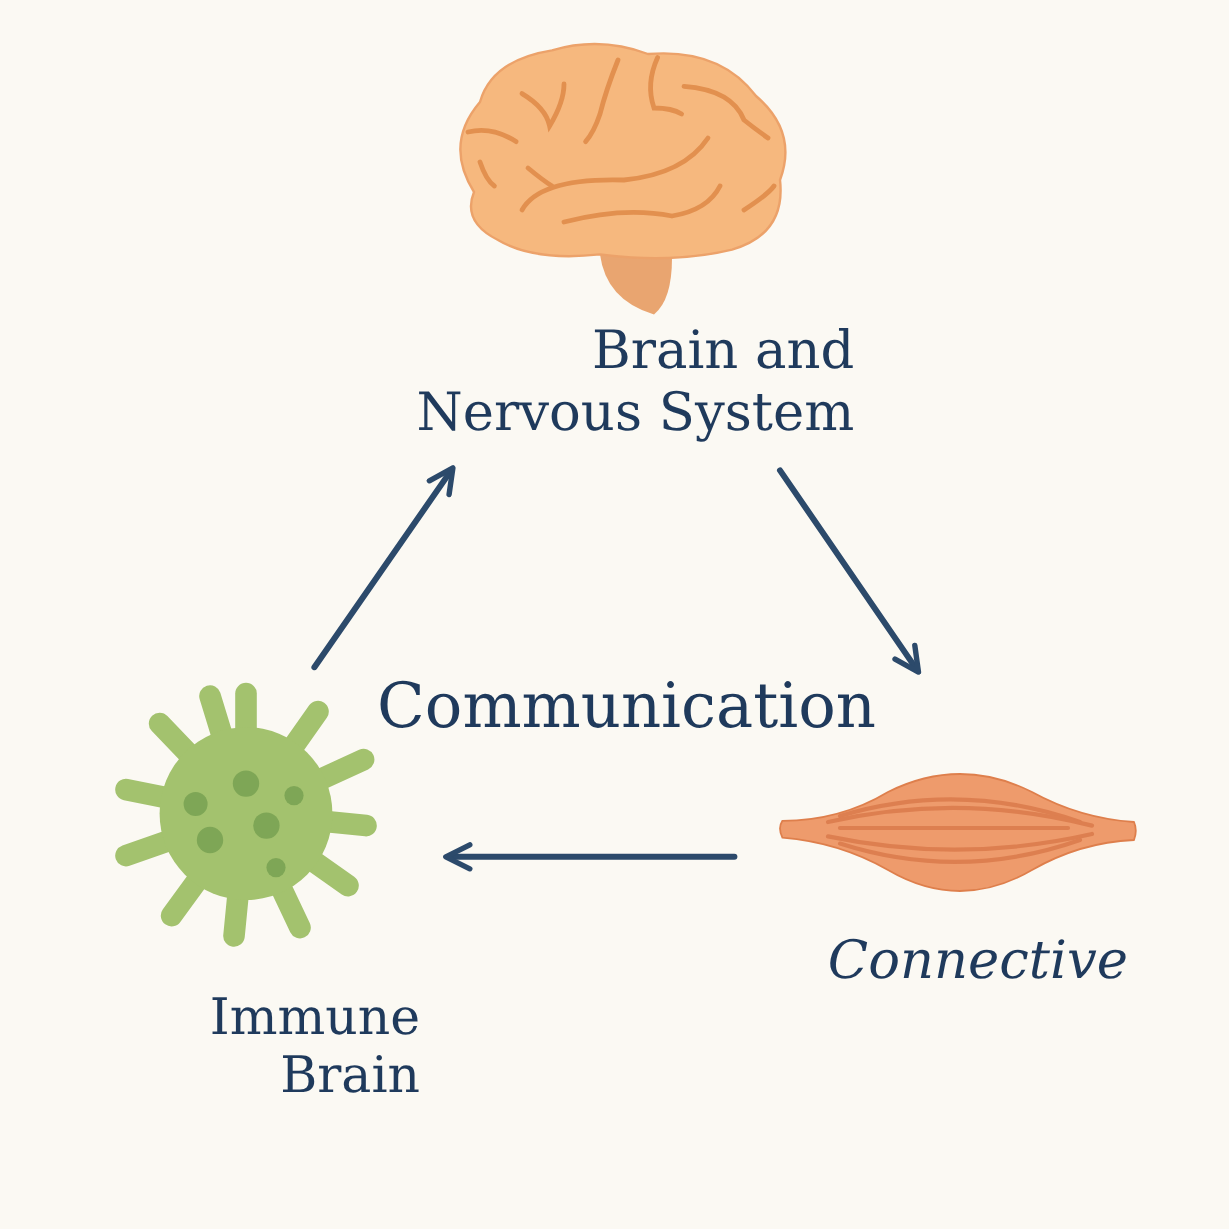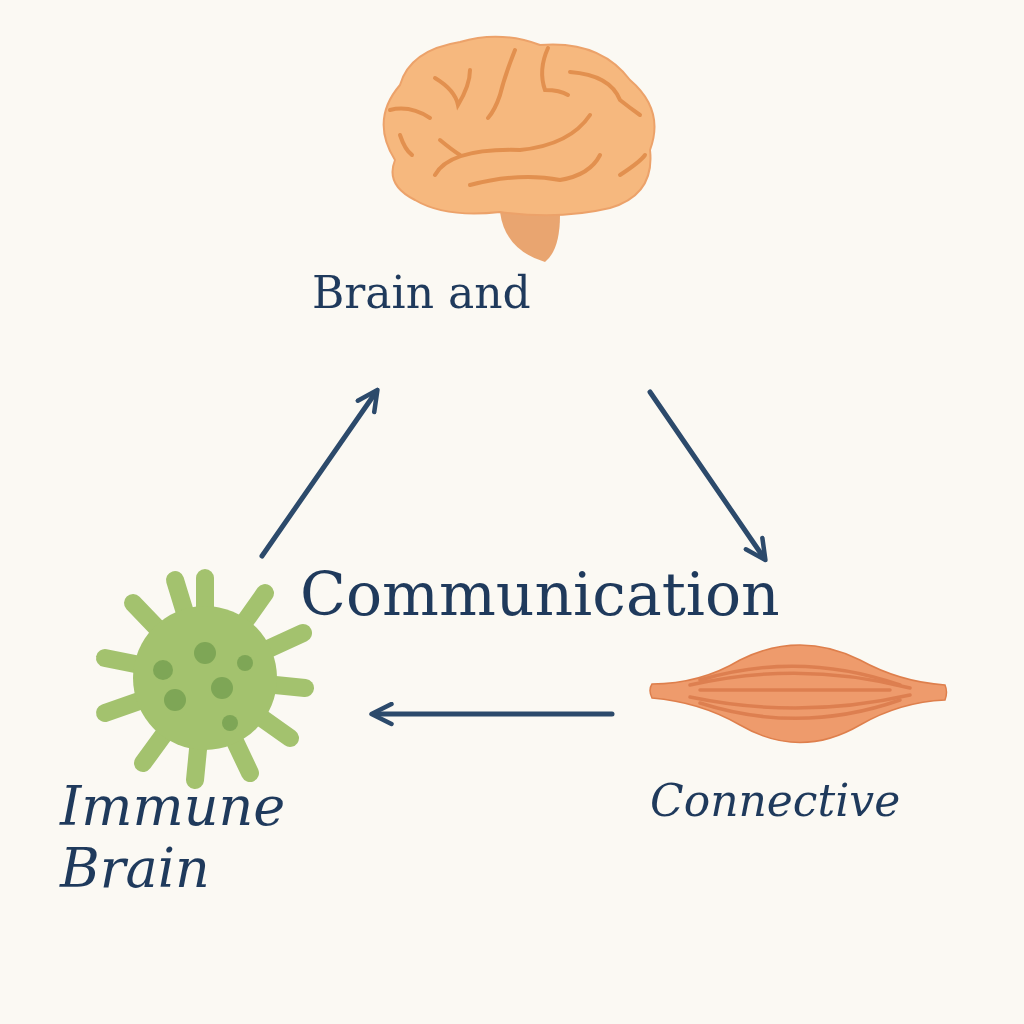--- a/index.html
+++ b/index.html
@@ -1,17 +1,17 @@
 <!DOCTYPE html>
 <html><head>
 <meta charset="utf-8">
 <style>
   html,body{margin:0;padding:0;}
   body{width:1024px;height:1024px;background:#fbf9f3;position:relative;overflow:hidden;font-family:"DejaVu Serif","Liberation Serif",serif;color:#1f3a5c;}
-  .label{position:absolute;text-align:left;line-height:1.15;}
+  .label{position:absolute;text-align:right;line-height:1.15;}
   svg{position:absolute;left:0;top:0;}
 </style>
 </head>
 <body>
 
 <svg width="1024" height="1024" viewBox="0 0 1024 1024">
   <defs>
     <marker id="ah" viewBox="0 0 10 10" refX="8" refY="5" markerWidth="5" markerHeight="5" orient="auto-start-reverse">
       <path d="M1,1 L9,5 L1,9" fill="none" stroke="#2c4a6b" stroke-width="1.8" stroke-linecap="round" stroke-linejoin="round"></path>
     </marker>
@@ -71,24 +71,25 @@
     </g>
   </g>
 
   <line x1="262" y1="556" x2="376" y2="392" stroke="#2c4a6b" stroke-width="5" stroke-linecap="round" marker-end="url(#ah)"></line>
   <line x1="650" y1="392" x2="764" y2="558" stroke="#2c4a6b" stroke-width="5" stroke-linecap="round" marker-end="url(#ah)"></line>
   <line x1="612" y1="714" x2="374" y2="714" stroke="#2c4a6b" stroke-width="5" stroke-linecap="round" marker-end="url(#ah)"></line>
 </svg>
 
 <div class="label" style="left:312px;top:268px;width:400px;font-size:44px;">
   <div>Brain and</div>
+  <div>Nervous System</div>
 </div>
 
-<div class="label" style="left:300px;top:560px;width:430px;font-size:60px;">Communication</div>
+<div class="label" style="left:300px;top:560px;width:430px;font-size:52px;">Communication</div>
 
-<div class="label" style="left:60px;top:776px;width:290px;font-size:54px;font-style:italic;">
+<div class="label" style="left:60px;top:824px;width:290px;font-size:42px;">
   <div>Immune</div>
   <div>Brain</div>
 </div>
 
 <div class="label" style="left:650px;top:776px;width:290px;font-size:44px;font-style:italic;">
   <div>Connective</div>
 </div>
 
 </body></html>

